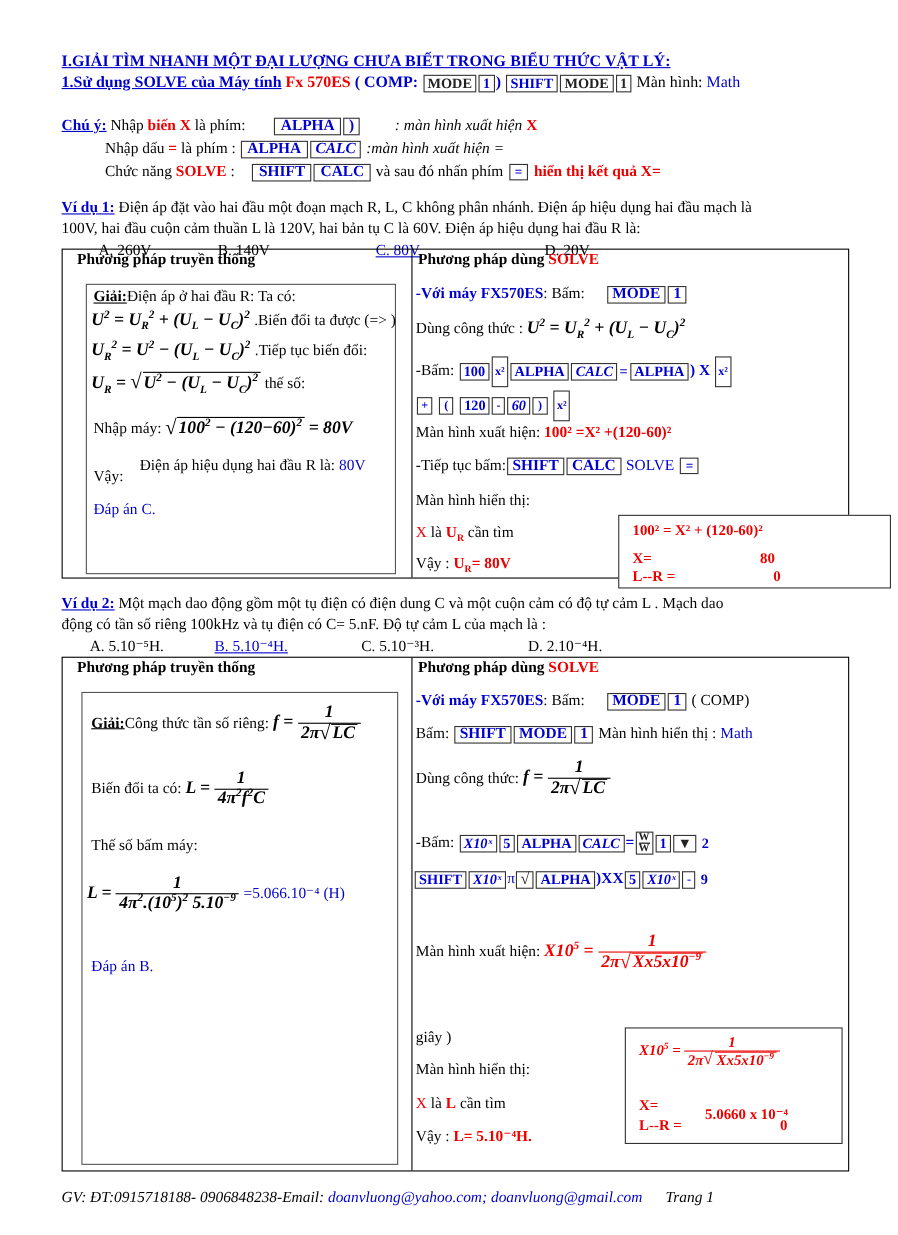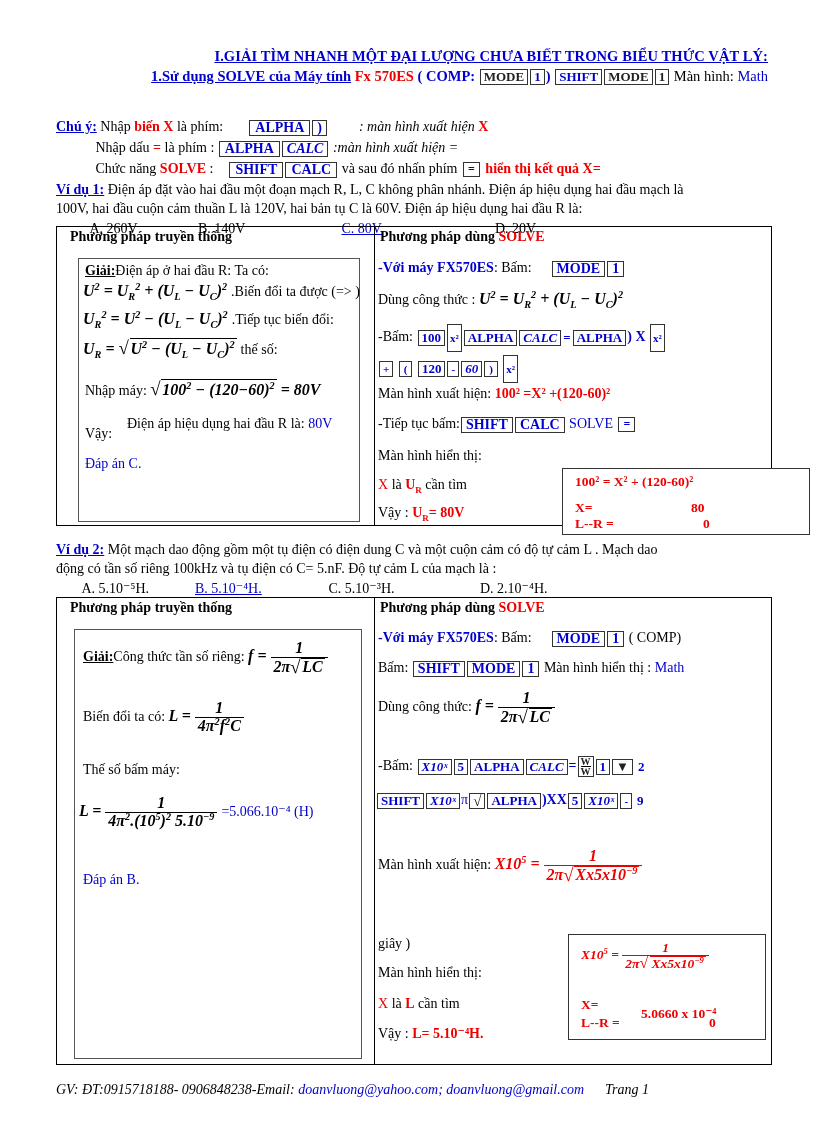--- a/index.html
+++ b/index.html
@@ -11,42 +11,42 @@
   .page{position:absolute;left:0;top:0;width:816px;height:1123px;}
   .blue{color:#0000cc;}
   .red{color:#ee0000;}
   .black{color:#000;}
   .b{font-weight:bold;}
   .i{font-style:italic;}
   .u{text-decoration:underline;}
 
   
   #hdr{position:absolute;left:56px;top:48px;width:712px;}
-  .h-line{font-weight:bold;font-size:14.5px;line-height:17px;white-space:nowrap;text-align:right;}
+  .h-line{font-weight:bold;font-size:14.5px;line-height:17px;white-space:nowrap;}
   #hdr-title{color:#0000cc;text-decoration:underline;letter-spacing:.1px;}
   #hdr-sub{margin-top:2px;}
   #hdr-sub .seg{vertical-align:middle;}
 
   
   .key{
     display:inline-block;border:1.3px solid #333;padding:0 3px;margin:0 1px;
     line-height:14px;font-size:13px;font-weight:bold;vertical-align:middle;
     background:#fff;
   }
   .key.blue{color:#0000cc;}
   .key.blk{color:#222;}
   .key.it{font-style:italic;}
   .key.sm{font-size:11px;padding:6px 2px;}
   .keyeq{
     display:inline-block;border:1.3px solid #333;padding:0 4px;margin:0 2px;
     line-height:13px;font-size:12px;font-weight:bold;vertical-align:middle;
   }
 
   
-  #note{position:absolute;left:56px;top:104px;width:700px;font-size:14px;line-height:21px;margin-top:12px;}
+  #note{position:absolute;left:56px;top:104px;width:700px;font-size:14px;line-height:21px;}
   #note .nrow{white-space:nowrap;}
   #note .ind{display:inline-block;width:36px;}
 
   
   .ex-intro{position:absolute;left:56px;width:716px;font-size:14px;line-height:19px;}
   .ex-opts{margin-top:1px;}
   .ex-opts span{display:inline-block;}
 
   
   .tbl{position:absolute;border:1.6px solid #000;box-sizing:border-box;}

